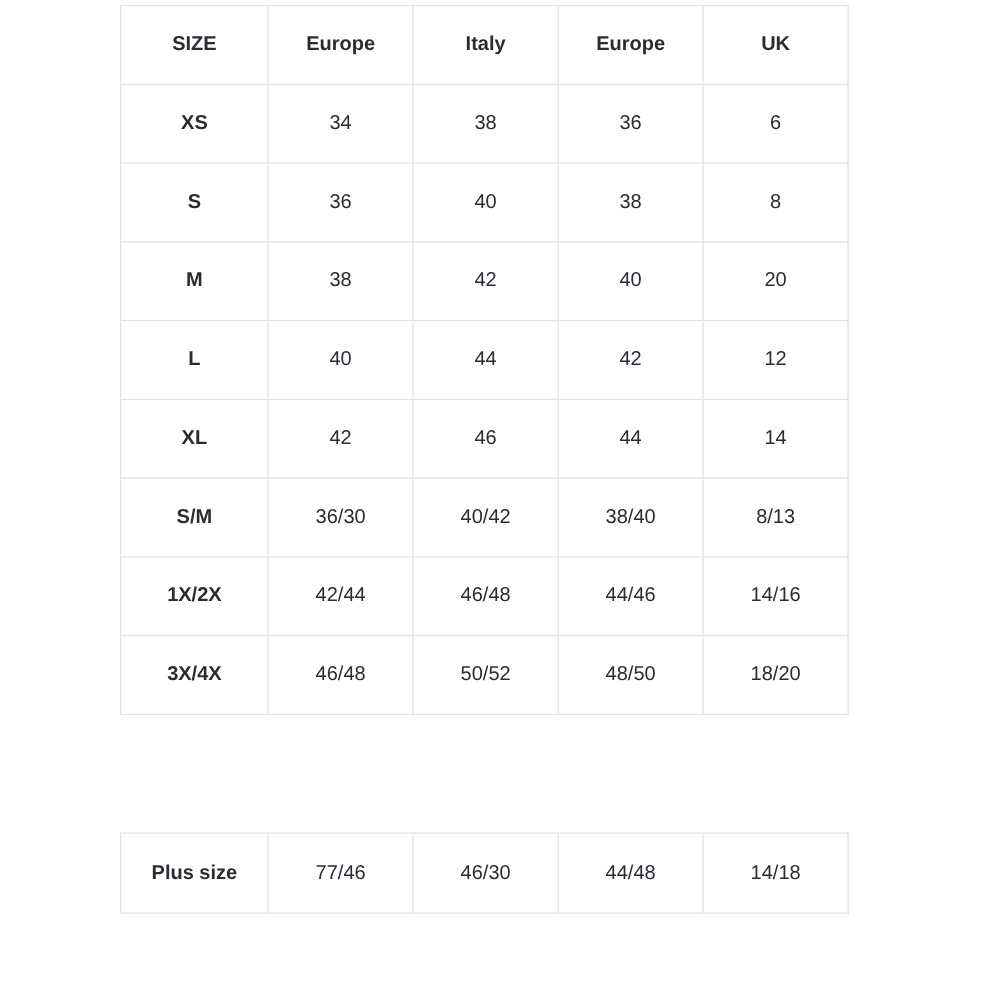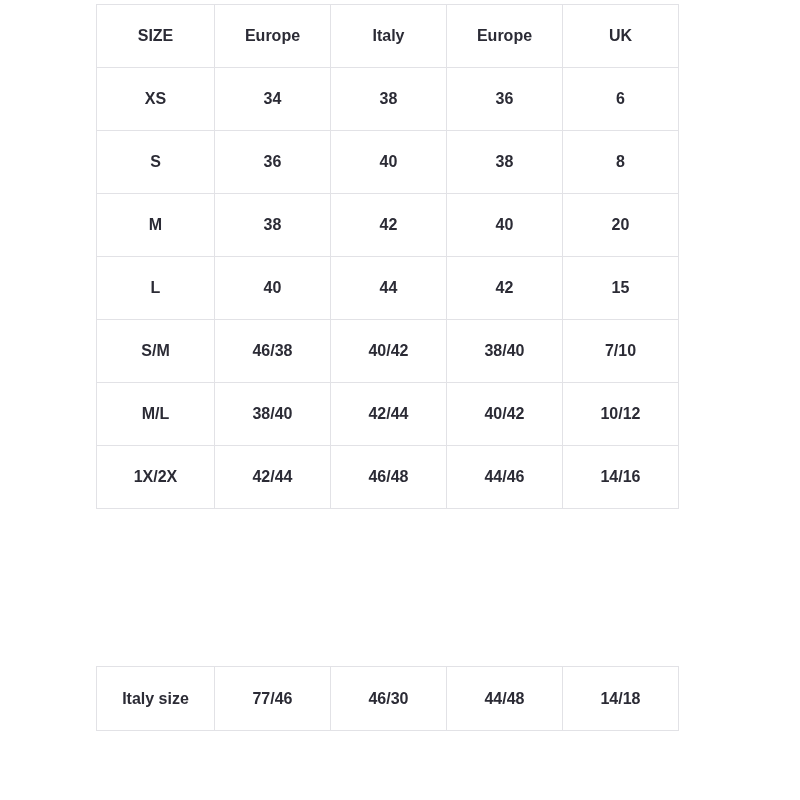--- a/index.html
+++ b/index.html
@@ -36,21 +36,21 @@
   table.size-table col.col-size  { width: 118px; }
   table.size-table col.col-data  { width: 116px; }
 
   table.size-table td,
   table.size-table th {
     border: 1px solid #e2e2e6;
     height: 62px;
     text-align: center;
     vertical-align: middle;
     font-size: 16px;
-    font-weight: 700;
+    font-weight: 400;
     color: #2b2b35;
     padding: 0;
   }
   table.size-table th {
     font-weight: 700;
     font-size: 16px;
   }
   table.size-table td.row-head {
     font-weight: 700;
     margin-left: 21px;
@@ -105,59 +105,66 @@
           <td>38</td>
           <td>42</td>
           <td>40</td>
           <td>20</td>
         </tr>
         <tr>
           <td class="row-head">L</td>
           <td>40</td>
           <td>44</td>
           <td>42</td>
-          <td>15</td>
+          <td>12</td>
+        </tr>
+        <tr>
+          <td class="row-head">XL</td>
+          <td>42</td>
+          <td>46</td>
+          <td>44</td>
+          <td>14</td>
         </tr>
         <tr>
           <td class="row-head">S/M</td>
-          <td>46/38</td>
+          <td>36/30</td>
           <td>40/42</td>
           <td>38/40</td>
-          <td>7/10</td>
-        </tr>
-        <tr>
-          <td class="row-head">M/L</td>
-          <td>38/40</td>
-          <td>42/44</td>
-          <td>40/42</td>
-          <td>10/12</td>
+          <td>8/13</td>
         </tr>
         <tr>
           <td class="row-head">1X/2X</td>
           <td>42/44</td>
           <td>46/48</td>
           <td>44/46</td>
           <td>14/16</td>
+        </tr>
+        <tr>
+          <td class="row-head">3X/4X</td>
+          <td>46/48</td>
+          <td>50/52</td>
+          <td>48/50</td>
+          <td>18/20</td>
         </tr>
       </tbody>
     </table>
   </div>
 
   <div class="table-wrap" id="secondary-table-wrap">
     <table class="size-table" id="secondary-table">
       <colgroup>
         <col class="col-size">
         <col class="col-data">
         <col class="col-data">
         <col class="col-data">
         <col class="col-data">
       </colgroup>
       <tbody>
         <tr>
-          <td class="row-head">Italy size</td>
+          <td class="row-head">Plus size</td>
           <td>77/46</td>
           <td>46/30</td>
           <td>44/48</td>
           <td>14/18</td>
         </tr>
       </tbody>
     </table>
   </div>
 
 </div>

